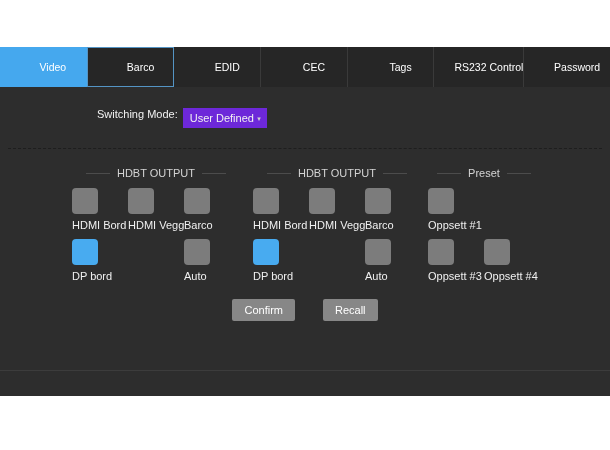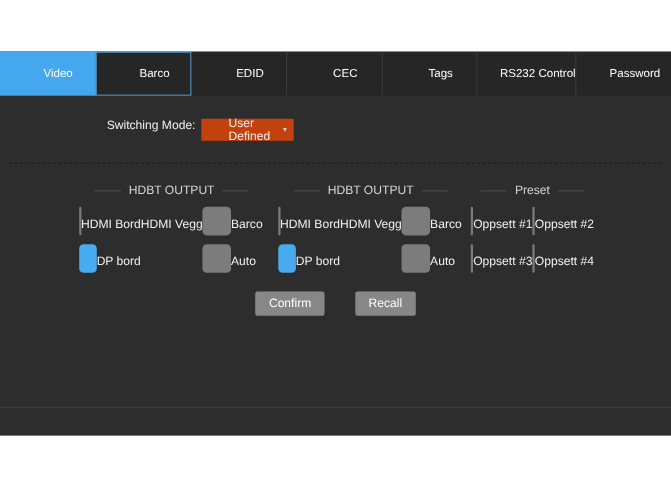--- a/index.html
+++ b/index.html
@@ -56,29 +56,29 @@
     align-items: flex-start;
     margin: 21px 0 0 97px;
     height: 20px;
   }
   .mode-label {
     color: #f2f2f2;
     font-size: 11px;
     margin-right: 5px;
   }
   .mode-select {
-    background: #c2410c;
+    background: #6d28d9;
     color: #f2f2f2;
     font-size: 11px;
     height: 20px;
     width: 84px;
     display: flex;
     align-items: center;
     justify-content: space-between;
-    padding: 0 6px 0 25px;
+    padding: 0 6px 0 7px;
     cursor: pointer;
   }
   .mode-select .caret {
     font-size: 7px;
     color: #d0d0d0;
     line-height: 1;
   }
 
   .dashed {
     border-top: 1px dashed #1e1e1e;
@@ -109,22 +109,22 @@
     height: 1px;
     background: #4c4c4c;
   }
   .gtitle::before { margin-right: 7px; }
   .gtitle::after  { margin-left: 7px; }
 
   .grow { display: flex; margin-top: 8px; }
   .cell {
     width: 56px;
     display: flex;
-    flex-direction: row;
-    align-items: center;
+    flex-direction: column;
+    align-items: flex-start;
   }
   .sqbtn {
     width: 26px; height: 26px;
     background: #7c7c7c;
     border-radius: 4px;
     cursor: pointer;
   }
   .sqbtn.sel { background: #48abf0; }
   .blabel {
     margin-top: 5px;
@@ -237,24 +237,20 @@
               </div>
             </div>
           </div>
           <div class="group cols2">
             <div class="gtitle">Preset</div>
             <div class="grow">
               <div class="cell">
                 <div class="sqbtn"></div>
                 <div class="blabel">Oppsett #1</div>
               </div>
-              <div class="cell">
-                <div class="sqbtn"></div>
-                <div class="blabel">Oppsett #2</div>
-              </div>
             </div>
             <div class="grow">
               <div class="cell">
                 <div class="sqbtn"></div>
                 <div class="blabel">Oppsett #3</div>
               </div>
               <div class="cell">
                 <div class="sqbtn"></div>
                 <div class="blabel">Oppsett #4</div>
               </div>

